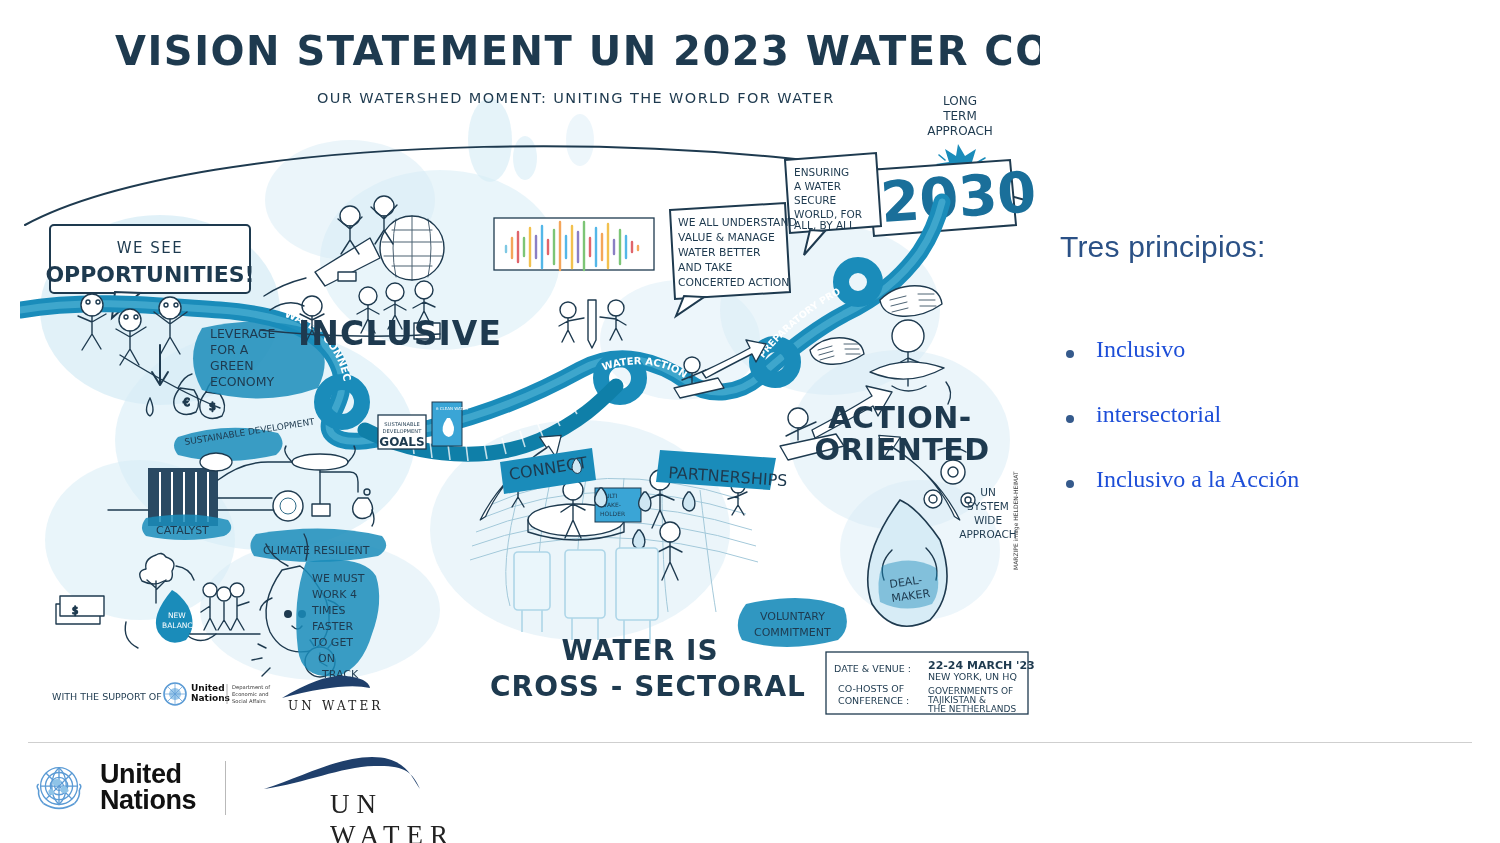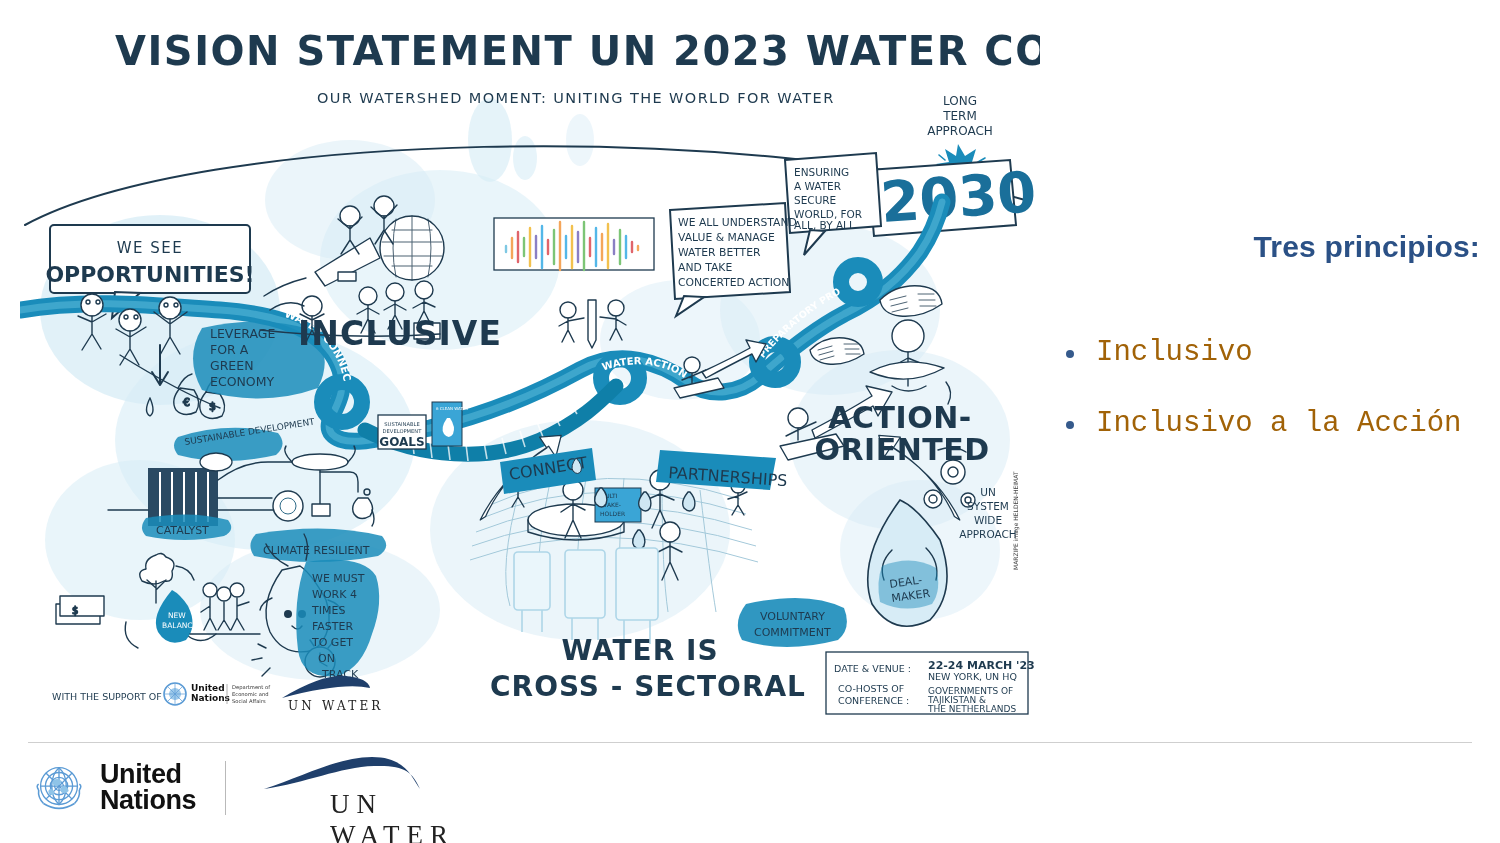--- a/index.html
+++ b/index.html
@@ -9,27 +9,27 @@
   }
   .slide{position:relative;width:1500px;height:843px;background:#fff;}
 
   
   .illus{position:absolute;left:20px;top:10px;width:1020px;height:725px;}
   .illus svg{position:absolute;left:0;top:0;}
 
   
   .panel{position:absolute;left:1060px;top:230px;width:420px;}
   .panel h2{
-    margin:0;font-size:30px;font-weight:bold;color:#2b5186;
-    letter-spacing:.2px;font-family:"Liberation Sans",sans-serif;text-align:right;
+    margin:0;font-size:30px;font-weight:normal;color:#2b5186;
+    letter-spacing:.2px;font-family:"Liberation Sans",sans-serif;
   }
   .bullets{margin:72px 0 0 0;padding:0;list-style:none;}
   .bullets li{
     position:relative;padding-left:36px;margin-bottom:38px;
-    font-size:29px;color:#a16207;font-family:Liberation Mono, monospace;
+    font-size:24px;color:#1d4ed8;font-family:Liberation Serif, serif;
   }
   .bullets li .dot{
     position:absolute;left:6px;top:14px;width:8px;height:8px;border-radius:50%;
     background:#355a8c;
   }
 
   
   .footer-rule{position:absolute;left:28px;top:742px;width:1444px;height:1px;background:#cfcfcf;}
   .footer{position:absolute;left:0;top:743px;width:1500px;height:100px;}
 
@@ -571,20 +571,24 @@
 
   <div class="panel">
     <h2>Tres principios:</h2>
     <ul class="bullets">
       <li>
         <span class="dot"></span>
         <span>Inclusivo</span>
       </li>
       <li>
         <span class="dot"></span>
+        <span>intersectorial</span>
+      </li>
+      <li>
+        <span class="dot"></span>
         <span>Inclusivo a la Acción</span>
       </li>
     </ul>
   </div>
 
   <div class="footer-rule"></div>
   <div class="footer">
 
     <div class="un-logo">
       <svg class="un-emblem" viewBox="0 0 64 64">

